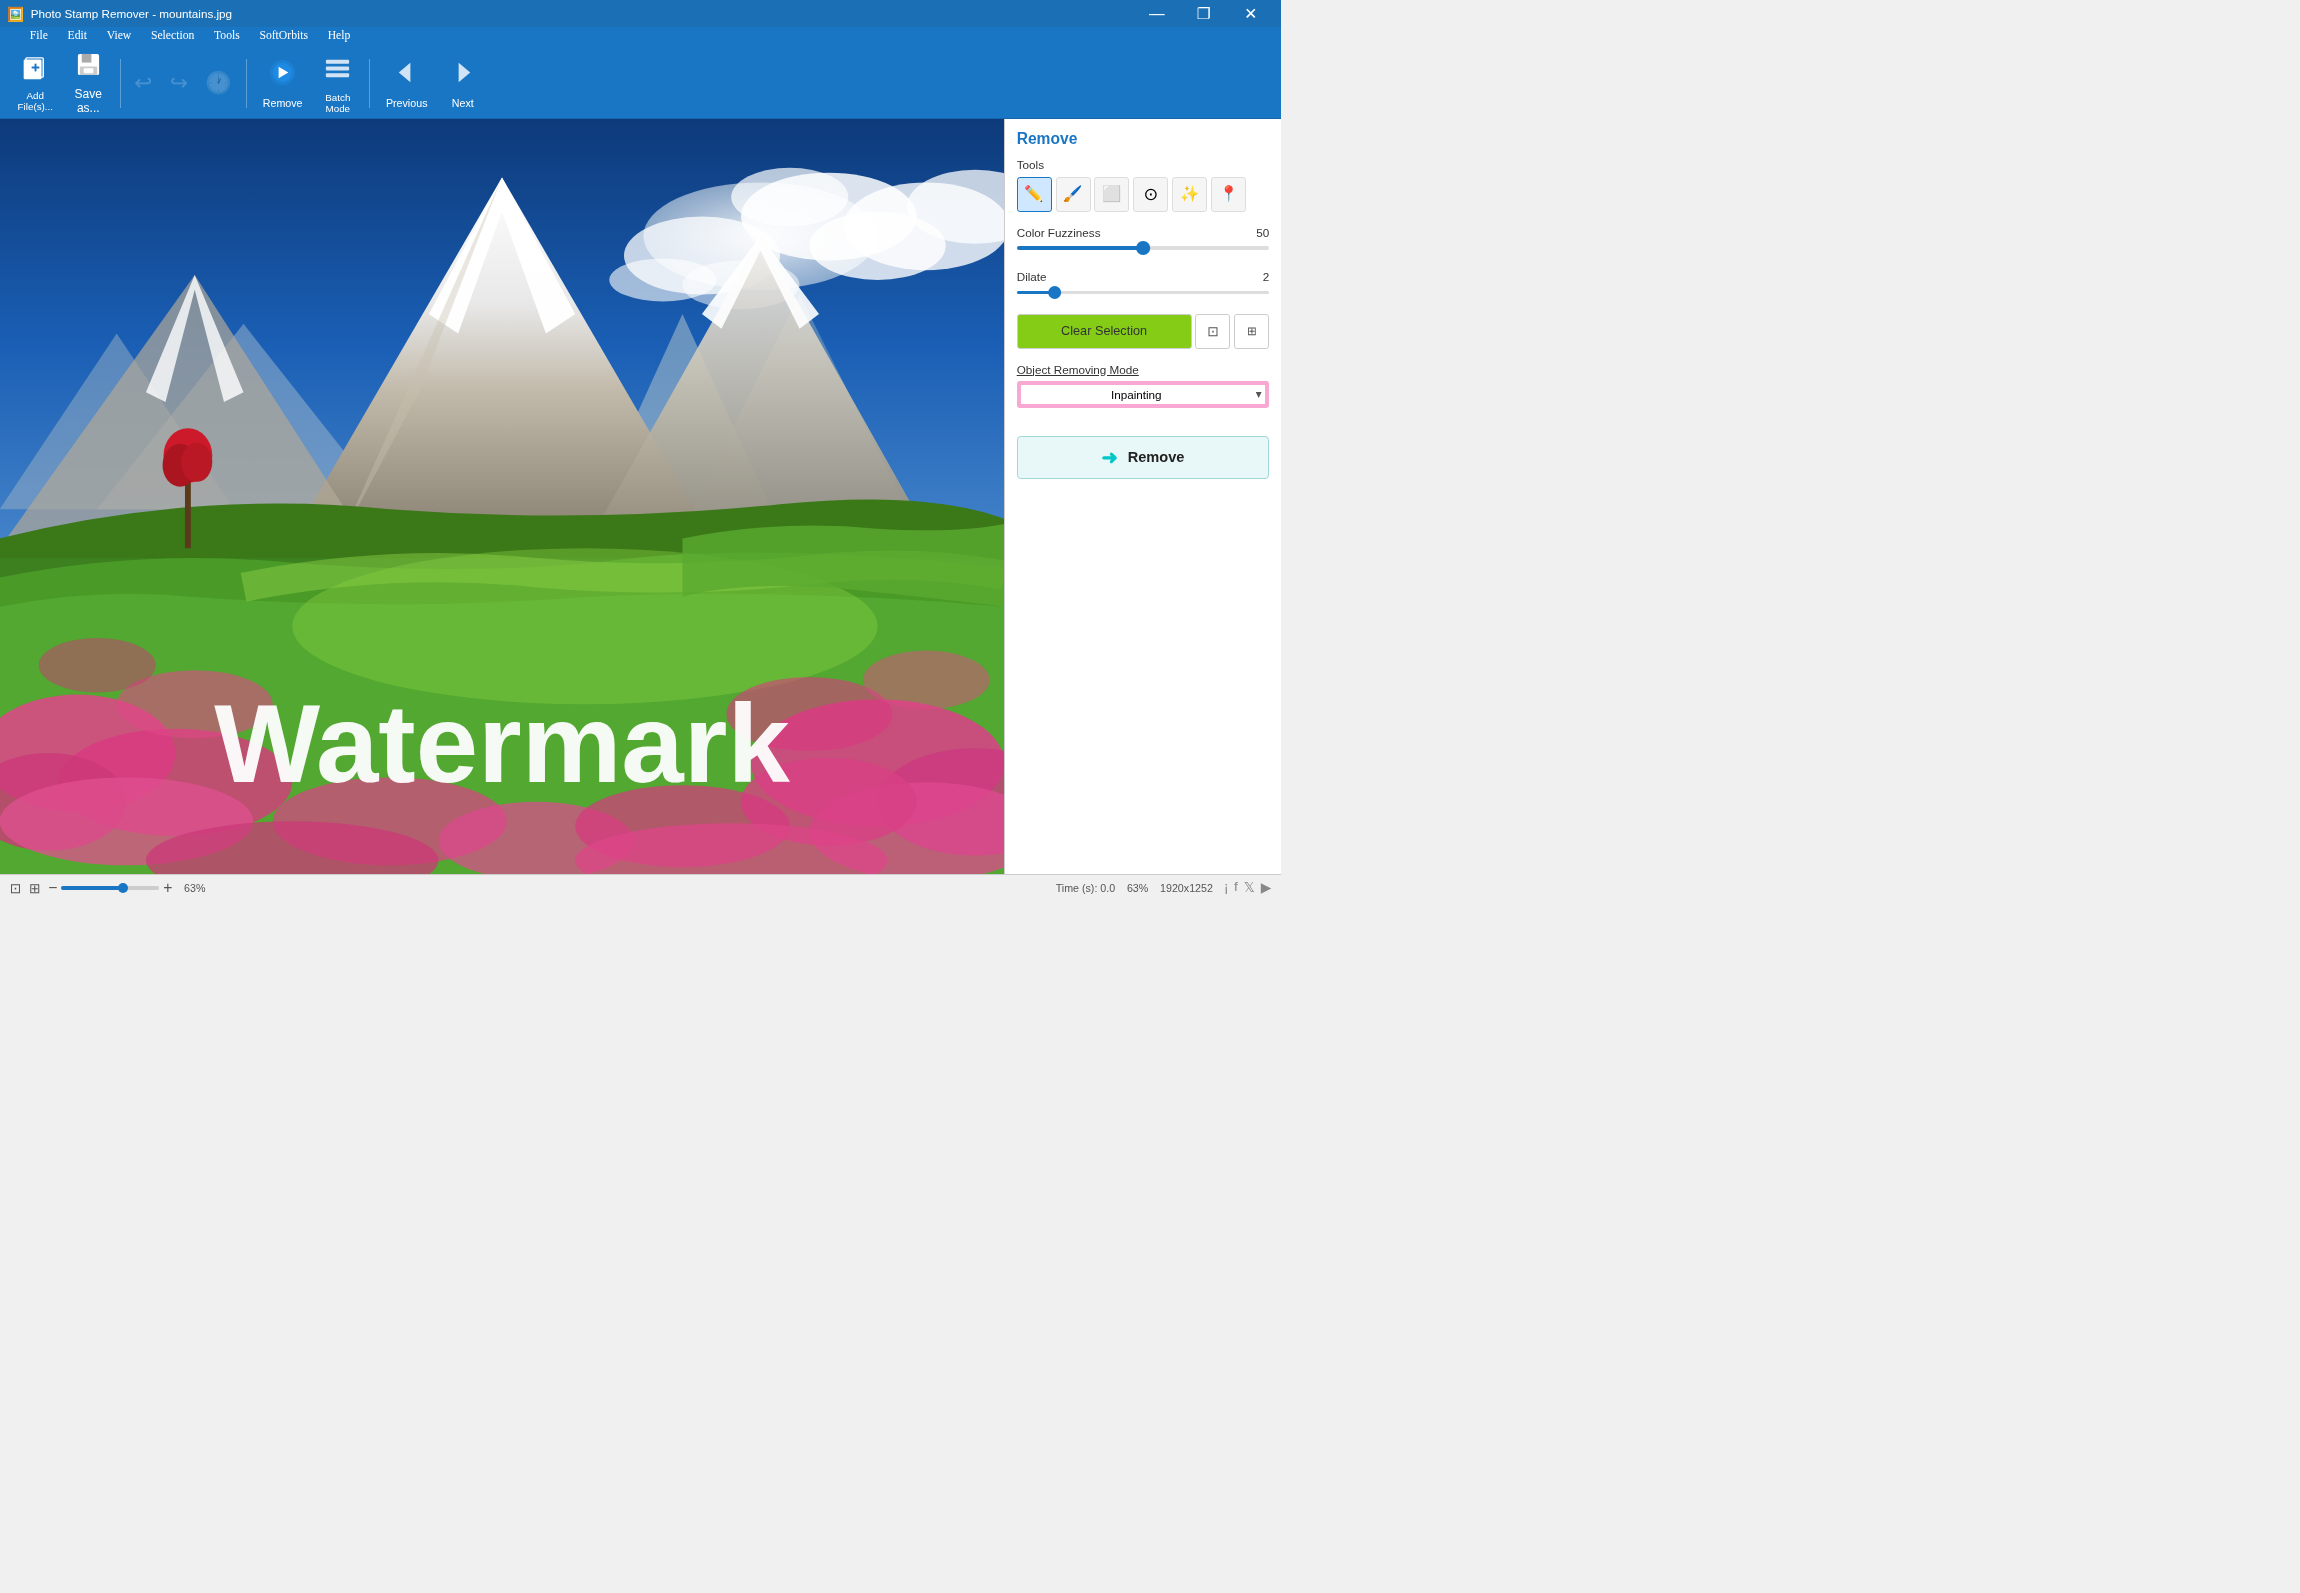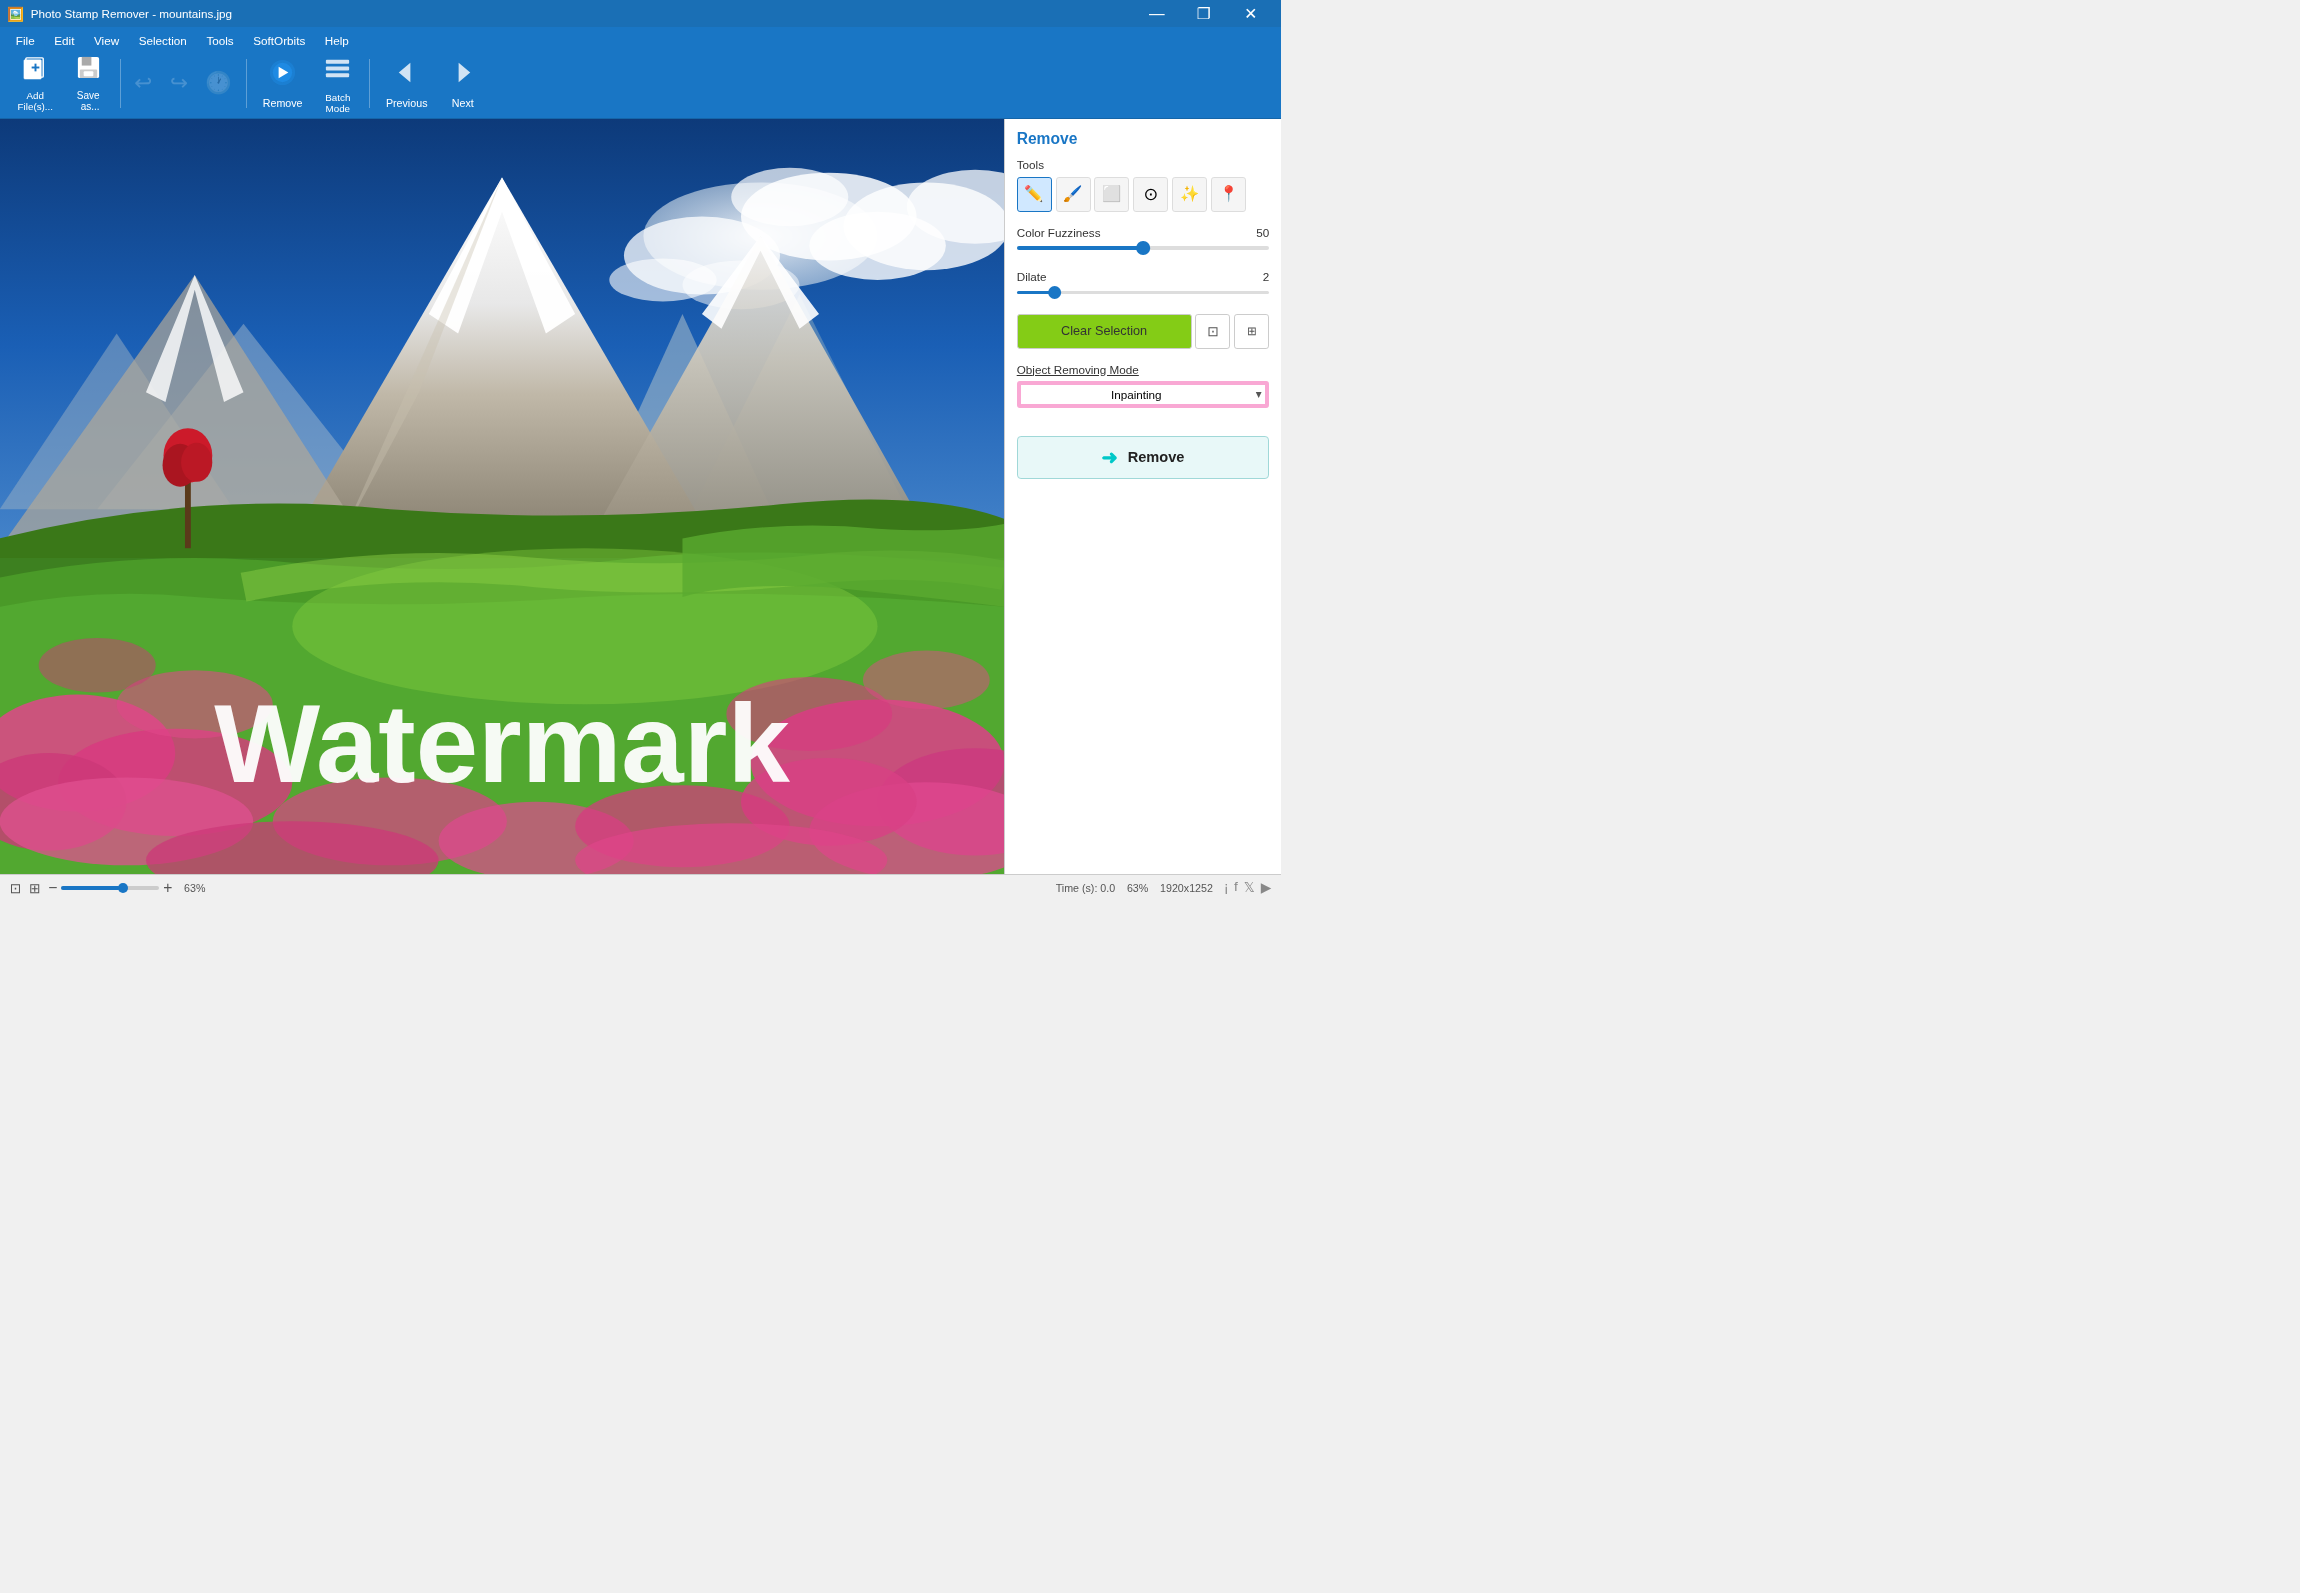--- a/index.html
+++ b/index.html
@@ -27,22 +27,23 @@
       cursor: pointer;
       font-size: 15.6px;
       display: flex; align-items: center; justify-content: center;
     }
 
     
     .menu-bar {
       background: #1976c5;
       height: 21.5px;
       display: flex;
-      align-items: flex-end;
-      padding: 0 6px;
+      align-items: flex-start;
+      padding: 0 20px;
+      font-family: Liberation Serif, serif;
     }
     .menu-item {
       color: white;
       padding: 2px 9.8px;
       cursor: pointer;
       font-size: 11.7px;
       border-radius: 2px;
     }
 
     
@@ -339,21 +340,21 @@
   </button>
   <button class="toolbar-btn">
     <span class="icon-area">
       <svg width="27" height="27" viewBox="0 0 28 28" fill="none">
         <rect x="3" y="3" width="22" height="22" rx="2" fill="white"></rect>
         <rect x="7" y="3" width="10" height="9" fill="#aaa"></rect>
         <rect x="5" y="16" width="18" height="9" rx="1" fill="#ccc"></rect>
         <rect x="9" y="18" width="10" height="5" rx="1" fill="white"></rect>
       </svg>
     </span>
-    <span style="font-size:10px;text-align:right;">Save<br>as...</span>
+    <span style="font-size:12px;text-align:center;">Save<br>as...</span>
   </button>
 
   <div class="toolbar-divider"></div>
 
   <div class="undo-redo">
     <button class="undo-redo-btn" style="opacity:0.4;">
       <span class="icon-area" style="font-size:21.5px;">↩</span>
     </button>
     <button class="undo-redo-btn" style="opacity:0.4;">
       <span class="icon-area" style="font-size:21.5px;">↪</span>

